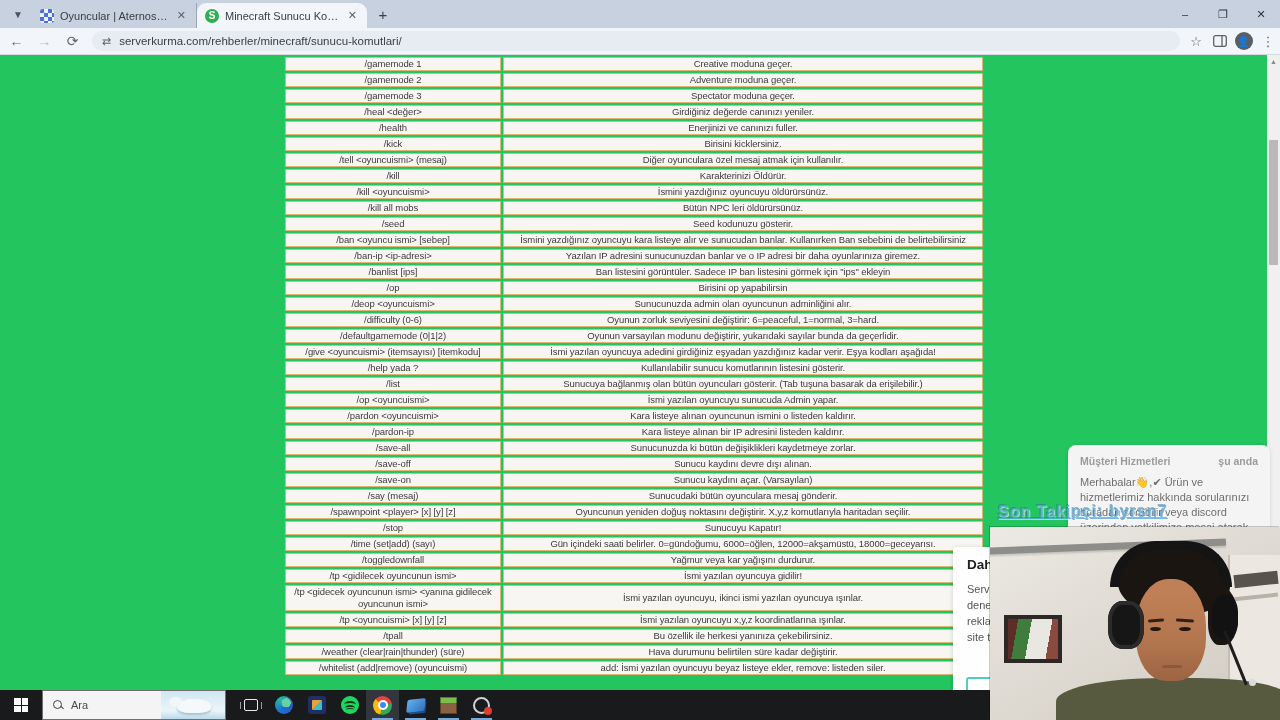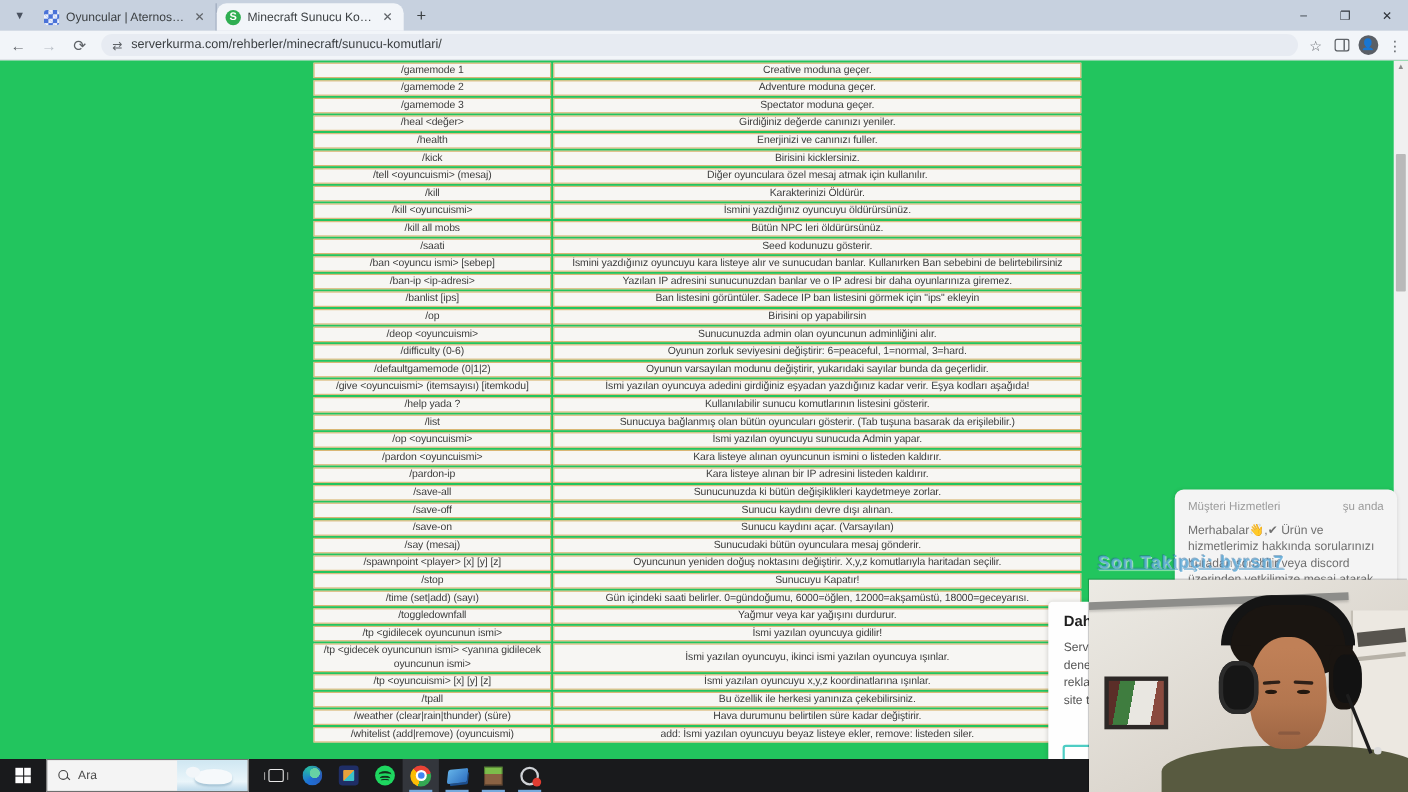--- a/index.html
+++ b/index.html
@@ -38,21 +38,21 @@
   table.cmds td.col-cmd{width:216px;}
   table.cmds tr.wrap td{white-space:normal;}
 
   
   .scrollbar{position:absolute;right:0;top:0;width:13px;height:665px;background:#f0f0f0;z-index:3;}
   .scroll-up{position:absolute;top:2px;left:2px;width:9px;height:9px;color:#8a8a8a;font-size:7px;text-align:center;line-height:9px;}
   .scroll-thumb{position:absolute;top:85px;left:2px;width:9px;height:125px;background:#b9b9b9;border-radius:1px;}
 
   
   .chat-card{position:absolute;left:1068px;top:390px;width:202px;height:215px;background:#f4f4f4;border-radius:8px;box-shadow:0 1px 4px rgba(0,0,0,.12);padding:10px 12px;z-index:4;}
-  .chat-head{display:flex;justify-content:space-between;font-size:10.5px;color:#9b9b9b;margin-bottom:8px;}
+  .chat-head{display:flex;justify-content:space-between;font-size:10.5px;color:#9b9b9b;margin-bottom:8px;font-weight:bold;}
   .chat-msg{font-size:11px;line-height:15px;color:#6f6f6f;}
   .chat-link{color:#3cb37a;text-decoration:underline;word-break:break-all;}
 
   
   .cookie-card{position:absolute;left:953px;top:492px;width:182px;height:173px;background:#fefefe;border-radius:4px;box-shadow:0 1px 5px rgba(0,0,0,.18);padding:10px 14px;z-index:4;}
   .cookie-title{font-size:13.5px;font-weight:bold;color:#1f1f1f;margin-bottom:9px;white-space:nowrap;}
   .cookie-line{font-size:11px;color:#555;line-height:16px;}
   .cookie-btn{position:absolute;left:13px;top:130px;width:27px;height:27px;border:2px solid #4ecdc4;border-radius:3px;background:#fff;}
 
   
@@ -203,21 +203,21 @@
           </tr>
           <tr>
             <td class="col-cmd">/kill &lt;oyuncuismi&gt;</td>
             <td>İsmini yazdığınız oyuncuyu öldürürsünüz.</td>
           </tr>
           <tr>
             <td class="col-cmd">/kill all mobs</td>
             <td>Bütün NPC leri öldürürsünüz.</td>
           </tr>
           <tr>
-            <td class="col-cmd">/saati</td>
+            <td class="col-cmd">/seed</td>
             <td>Seed kodunuzu gösterir.</td>
           </tr>
           <tr>
             <td class="col-cmd">/ban &lt;oyuncu ismi&gt; [sebep]</td>
             <td>İsmini yazdığınız oyuncuyu kara listeye alır ve sunucudan banlar. Kullanırken Ban sebebini de belirtebilirsiniz</td>
           </tr>
           <tr>
             <td class="col-cmd">/ban-ip &lt;ip-adresi&gt;</td>
             <td>Yazılan IP adresini sunucunuzdan banlar ve o IP adresi bir daha oyunlarınıza giremez.</td>
           </tr>

